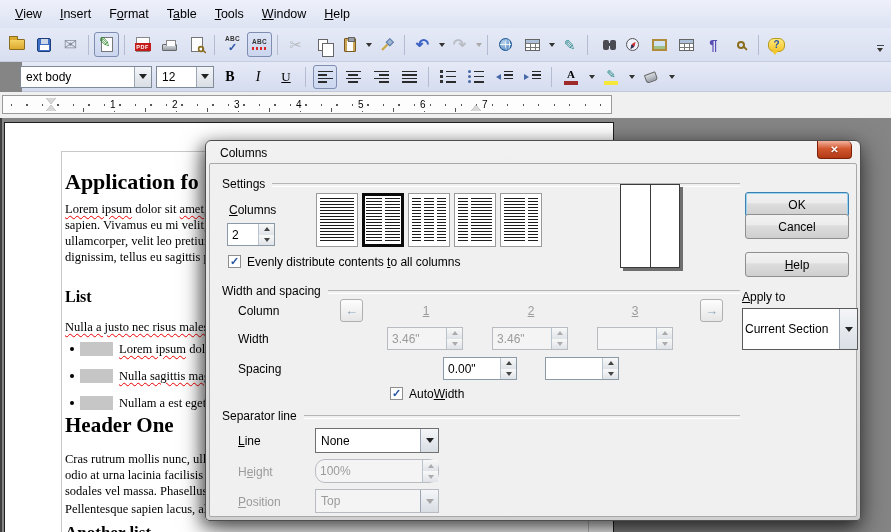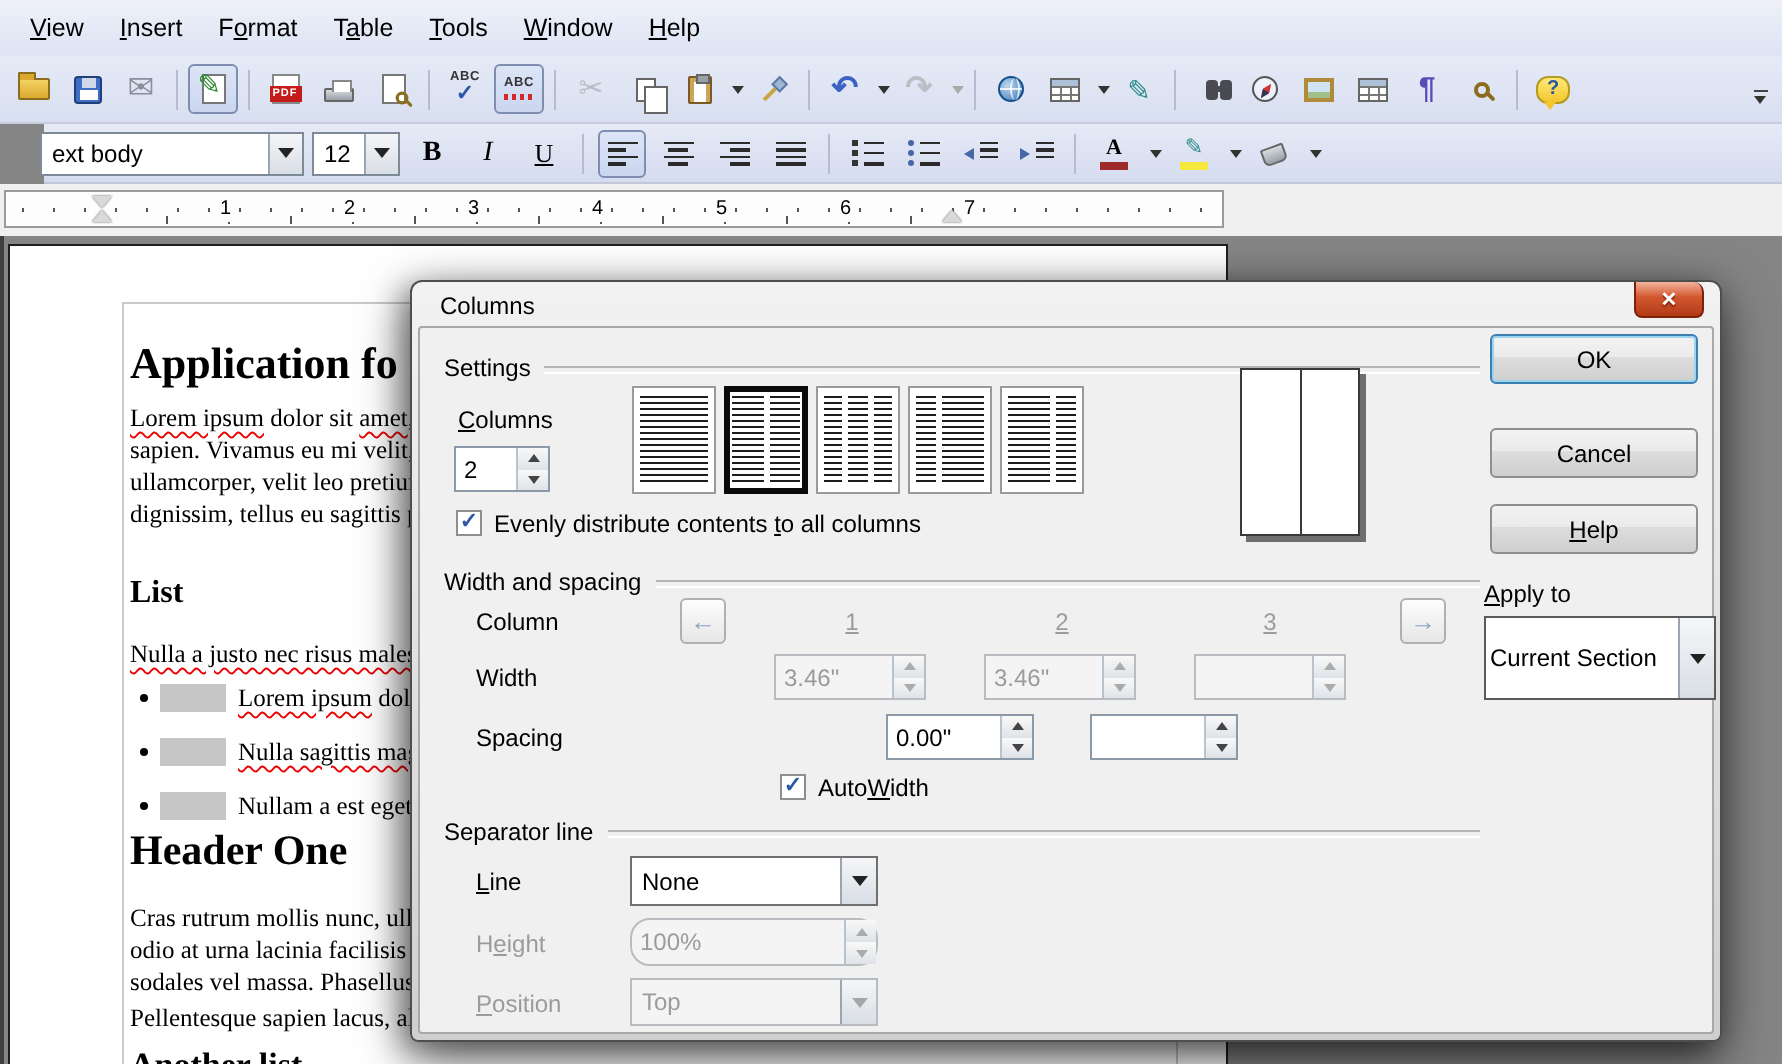--- a/index.html
+++ b/index.html
@@ -316,21 +316,21 @@
       </span>
   </div>
 
   <div class="fmtbar">
     <span class="combo" style="width:132px; margin-left:-4px;">
       <span class="val">ext body</span>
       <span class="dd">
           <span class="tri-d"></span>
         </span>
     </span>
-    <span class="combo" style="width:44px;">
+    <span class="combo" style="width:58px;">
       <span class="val">12</span>
       <span class="dd">
           <span class="tri-d"></span>
         </span>
     </span>
     <span class="fbtn">
         <span class="bchar">B</span>
       </span>
     <span class="fbtn">
         <span class="ichar">I</span>
@@ -628,21 +628,21 @@
         </span>
     </div>
     <div class="dlabel dis-t" style="left:32px; top:354px;"><u>P</u>osition</div>
     <div class="dcombo dis" style="left:109px; top:348px; width:124px; height:24px;">
       <span class="val">Top</span>
       <span class="dd">
           <span class="tri-d dis"></span>
         </span>
     </div>
 
-    <div class="btn default" style="left:539px; top:26px;">
+    <div class="btn default" style="left:539px; top:51px;">
         <span>OK</span>
       </div>
     <div class="btn" style="left:539px; top:73px;">
         <span>Cancel</span>
       </div>
     <div class="btn" style="left:539px; top:111px;">
         <span><u>H</u>elp</span>
       </div>
     <div class="dlabel" style="left:536px; top:149px;"><u>A</u>pply to</div>
     <div class="dcombo" style="left:536px; top:167px; width:116px; height:42px; border-color:#5a5a5a;">

